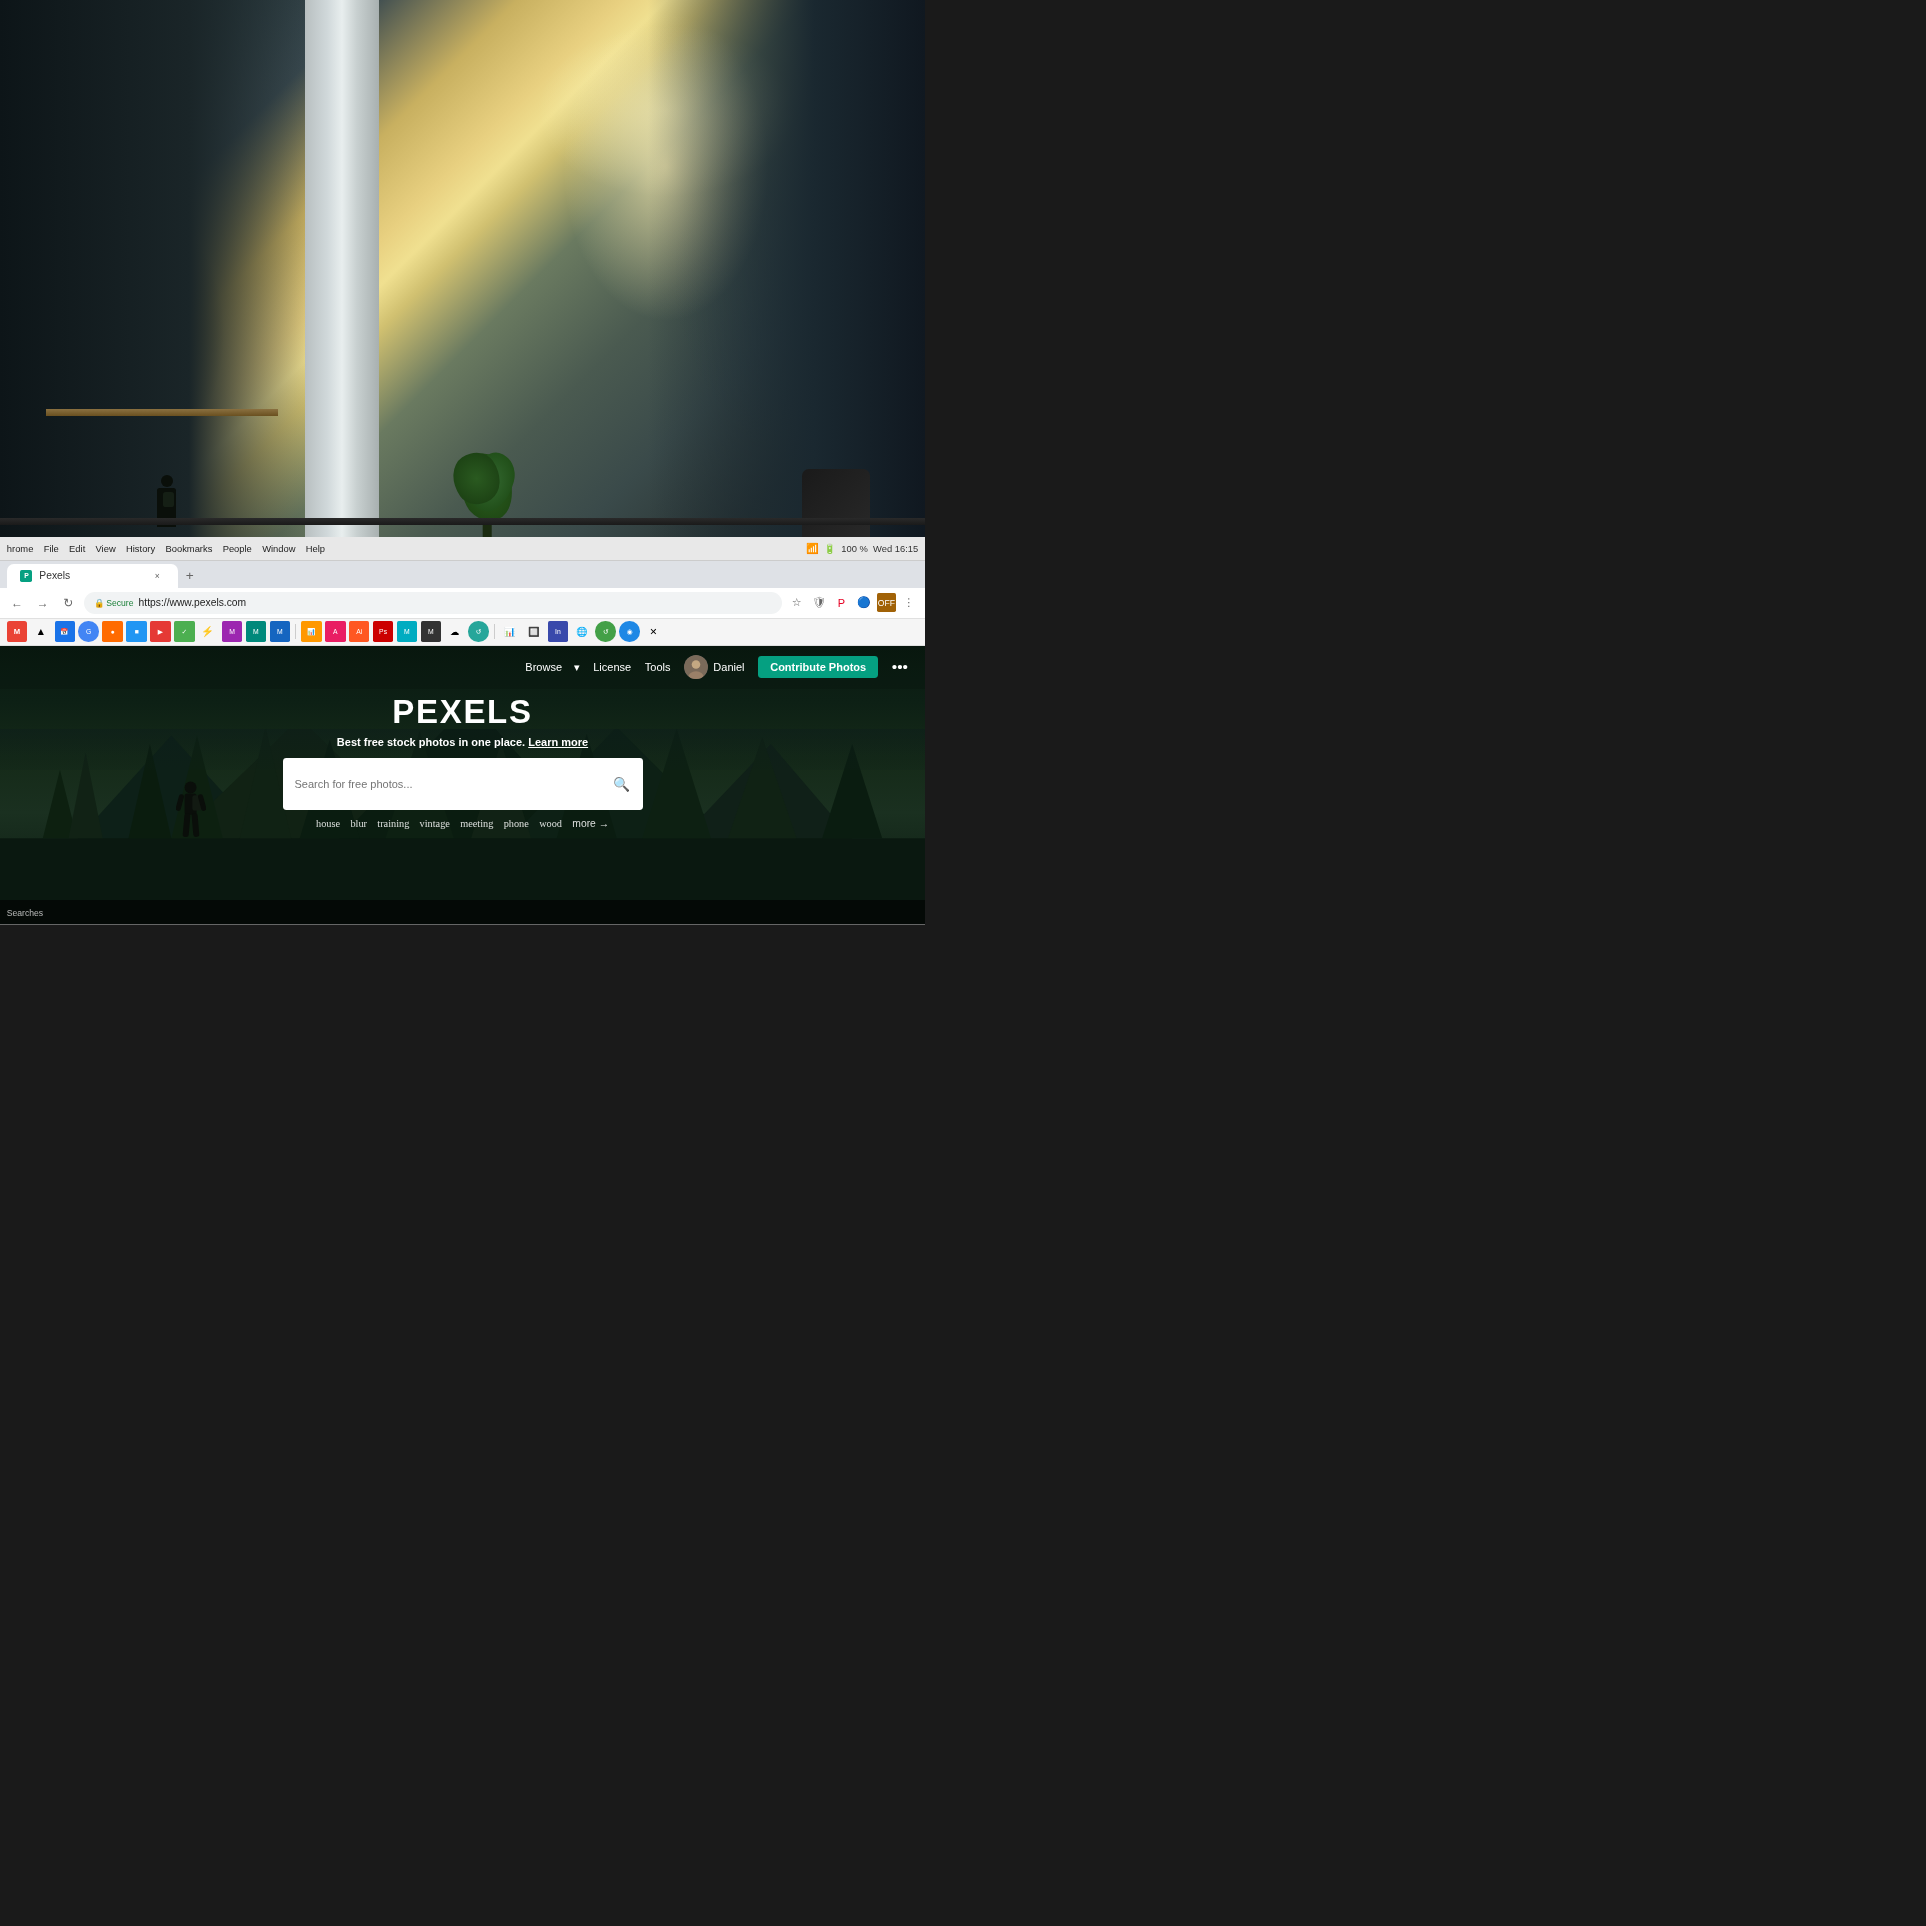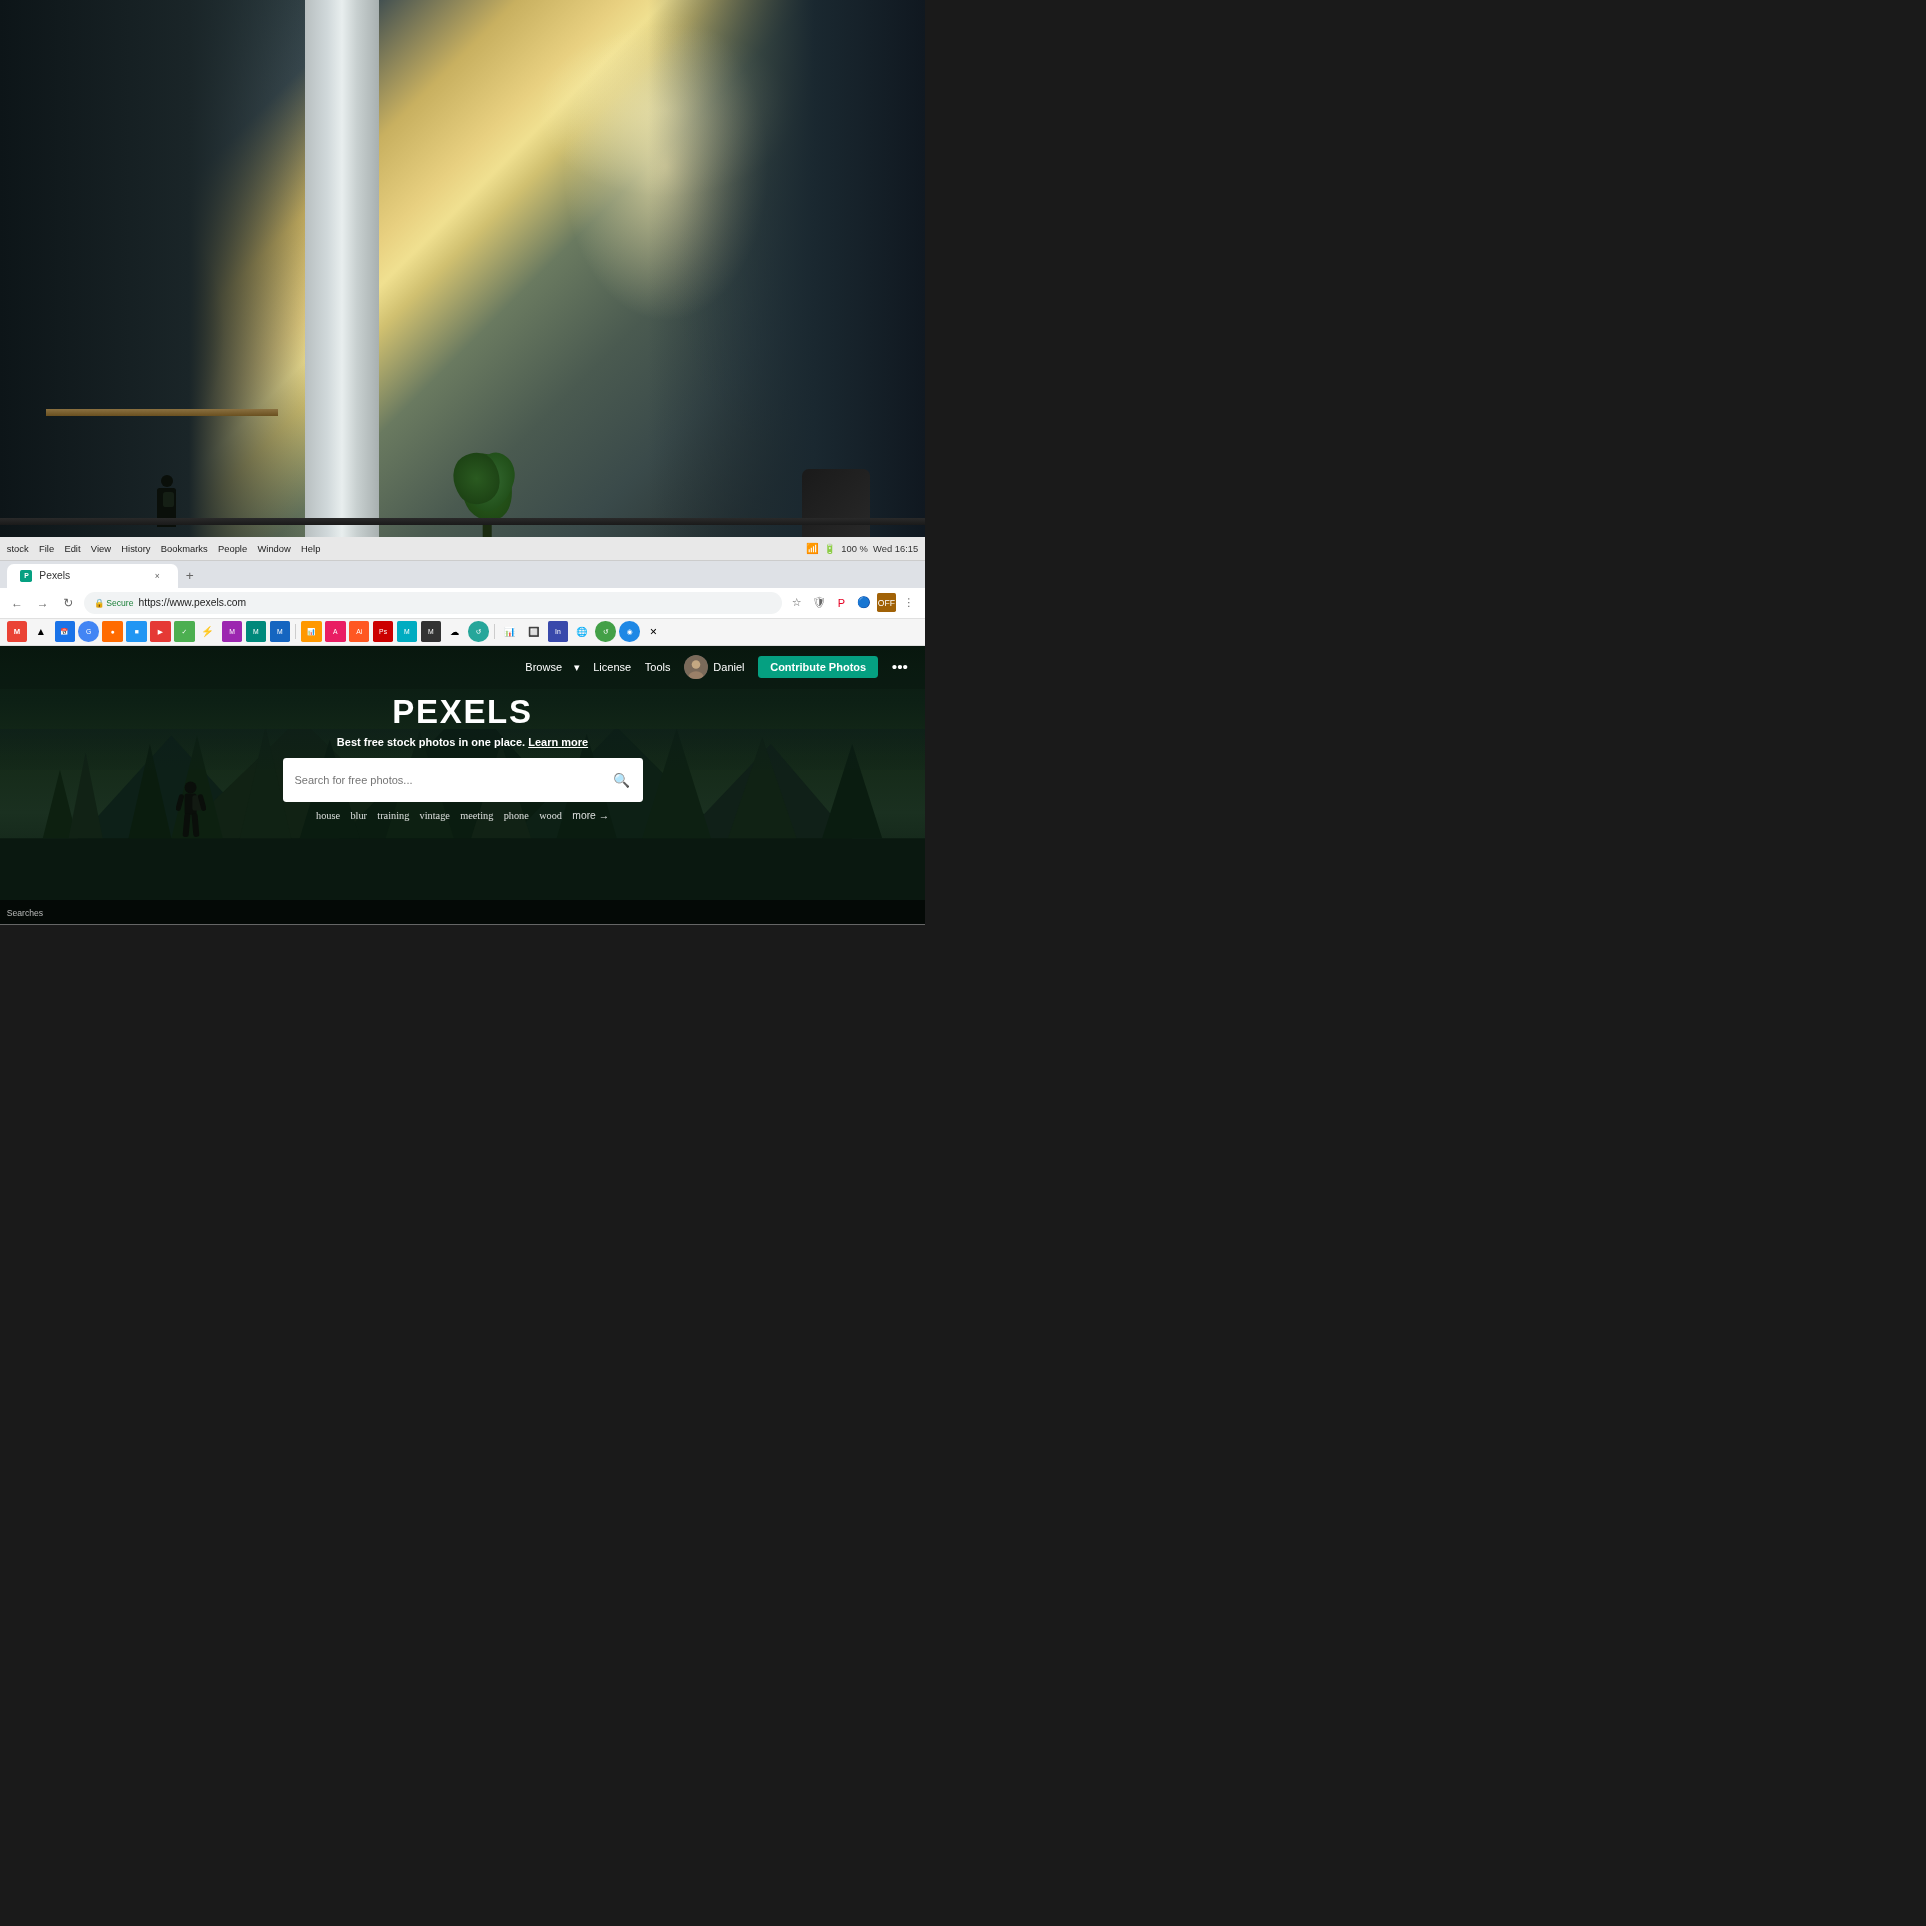--- a/index.html
+++ b/index.html
@@ -392,21 +392,21 @@
       font-weight: 700;
     }
 
     .pexels-subtitle a {
       color: #ffffff;
       text-decoration: underline;
     }
 
     .pexels-search-bar {
       width: 360px;
-      height: 44px;
+      height: 52px;
       background: #ffffff;
       border-radius: 3.4px;
       display: flex;
       align-items: center;
       padding: 0 12px;
       gap: 6.8px;
       margin-top: 5.1px;
     }
 
     .search-input {
@@ -496,21 +496,21 @@
 
   <div style="position:absolute;bottom:25%;left:5%;width:25%;height:6.8px;background:linear-gradient(to bottom,#8a7040 0%,#6a5020 100%);z-index:2;"></div>
 </div>
 
 <div class="monitor-bezel"></div>
 
 <div class="browser-window">
 
   <div class="os-bar">
     <div class="os-bar-left">
-      <span class="os-menu-item">stock</span>
+      <span class="os-menu-item">hrome</span>
       <span class="os-menu-item">File</span>
       <span class="os-menu-item">Edit</span>
       <span class="os-menu-item">View</span>
       <span class="os-menu-item">History</span>
       <span class="os-menu-item">Bookmarks</span>
       <span class="os-menu-item">People</span>
       <span class="os-menu-item">Window</span>
       <span class="os-menu-item">Help</span>
     </div>
     <div class="os-bar-right">

